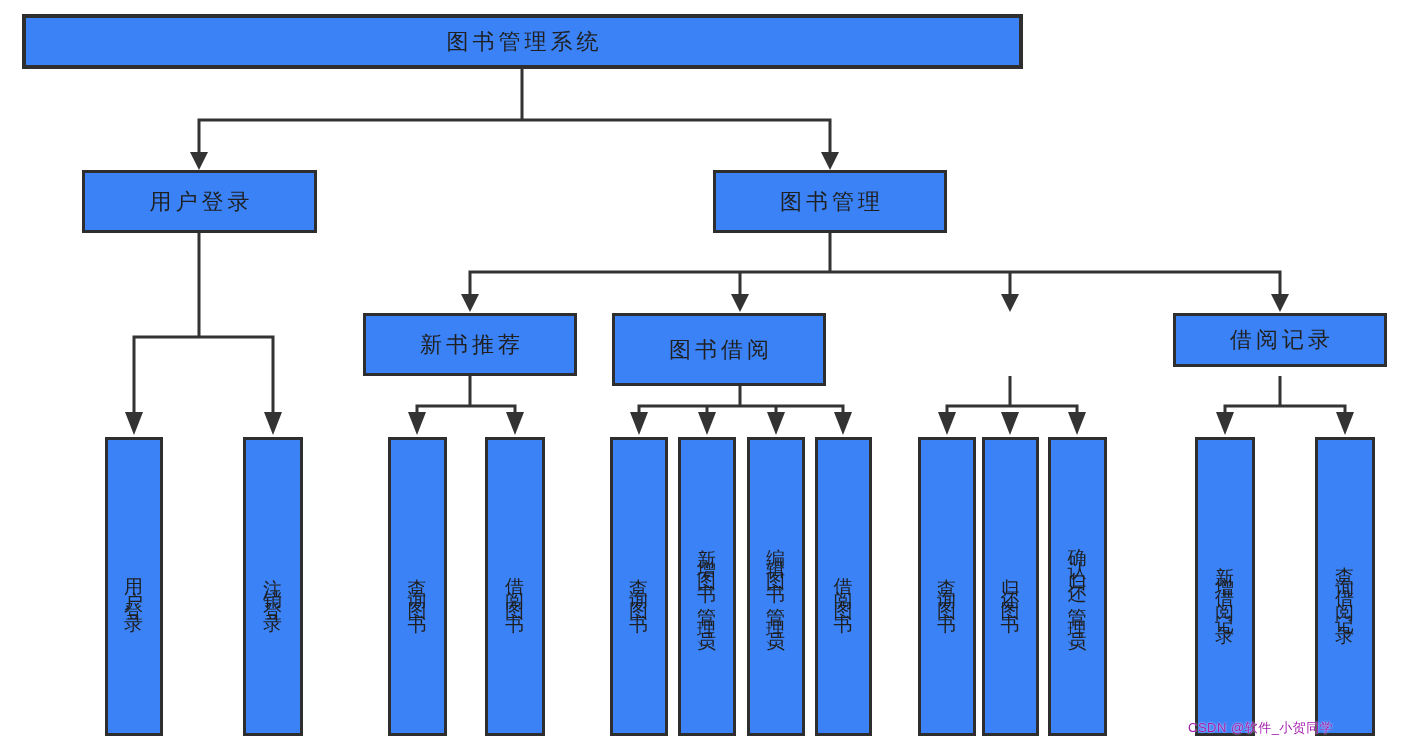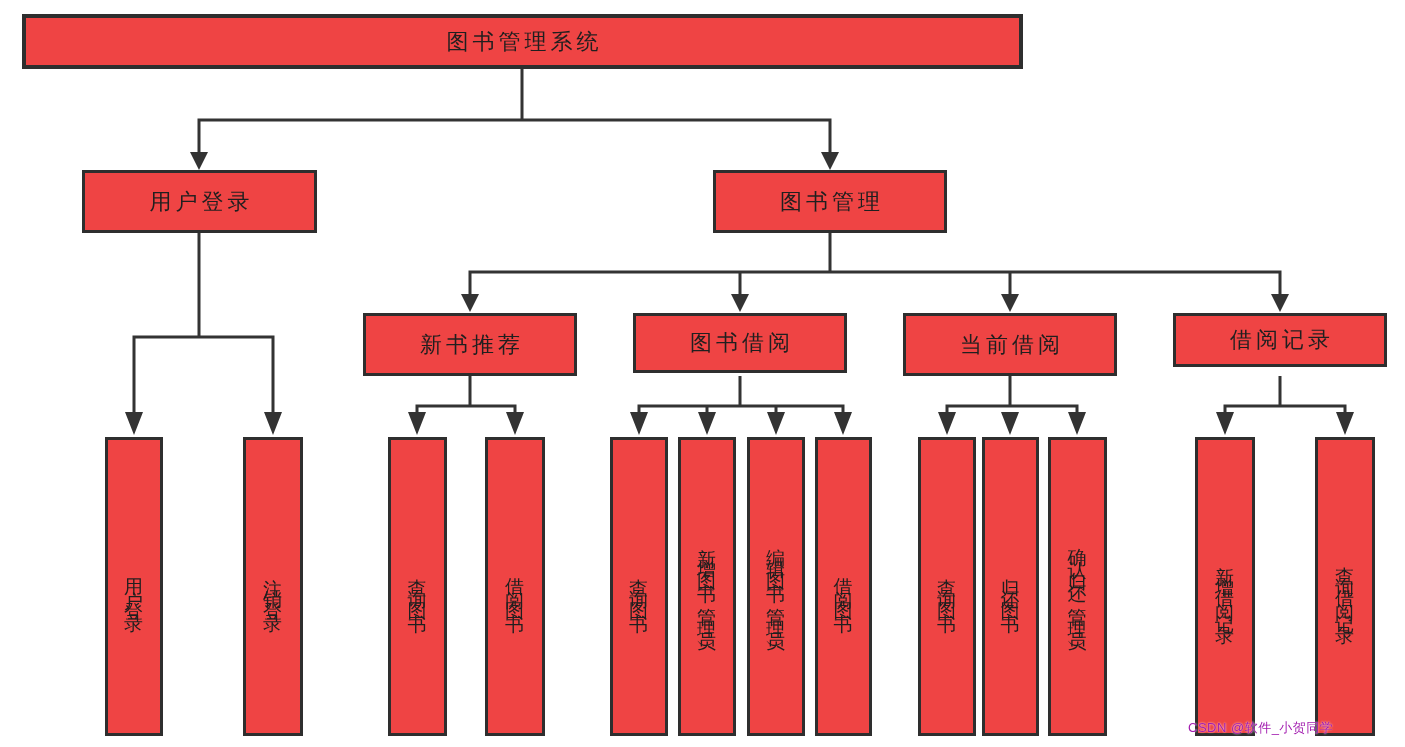--- a/index.html
+++ b/index.html
@@ -11,21 +11,21 @@
     font-family:"Liberation Sans", sans-serif;
     color:#1f1f1f;
   }
   svg.connectors {
     position:absolute; left:0; top:0;
     pointer-events:none;
   }
   .node {
     position:absolute;
     box-sizing:border-box;
-    background:#ef4444;
+    background:#3b82f6;
     border:3px solid #2e2e2e;
     display:flex;
     align-items:center;
     justify-content:center;
     z-index:2;
   }
   .hnode { font-size:22px; letter-spacing:4px; white-space:nowrap; }
   .hnode .hlabel { transform:translateX(2px); } 
   .vnode .vtext {
     writing-mode:vertical-rl;
@@ -33,21 +33,21 @@
     font-size:19px;
     letter-spacing:12px;
     line-height:1;
     white-space:nowrap;
   }
   
   #n-root  { left:22px;  top:14px;  width:1001px; height:55px; border-width:4px; }
   #n-l2-0  { left:82px;  top:170px; width:235px;  height:63px; }
   #n-l2-1  { left:713px; top:170px; width:234px;  height:63px; }
   #n-l3-0  { left:363px; top:313px; width:214px;  height:63px; }
-  #n-l3-1  { left:633px; top:313px; width:214px;  height:60px; }
+  #n-l3-1  { left:612px; top:313px; width:214px;  height:73px; }
   #n-l3-2  { left:903px; top:313px; width:214px;  height:63px; }
   #n-l3-3  { left:1173px;top:313px; width:214px;  height:54px; }
   .leaf    { top:437px; height:299px; }
   #leaf-0  { left:105px;  width:58px; }
   #leaf-1  { left:243px;  width:60px; }
   #leaf-2  { left:388px;  width:59px; }
   #leaf-3  { left:485px;  width:60px; }
   #leaf-4  { left:610px;  width:58px; }
   #leaf-5  { left:678px;  width:58px; }
   #leaf-6  { left:747px;  width:58px; }
@@ -139,23 +139,20 @@
   <div class="node hnode" id="n-l3-0">
     <span class="hlabel">新书推荐</span>
   </div>
 
   <div class="node hnode" id="n-l2-1">
     <span class="hlabel">图书管理</span>
   </div>
   <div class="node hnode" id="n-l3-1">
     <span class="hlabel">图书借阅</span>
   </div>
-  <div class="node hnode" id="n-l3-2">
-    <span class="hlabel">当前借阅</span>
-  </div>
   <div class="node hnode" id="n-l3-3">
     <span class="hlabel">借阅记录</span>
   </div>
 
   <div class="node vnode leaf" id="leaf-0">
     <span class="vtext">用户登录</span>
   </div>
   <div class="node vnode leaf" id="leaf-1">
     <span class="vtext">注销登录</span>
   </div>

